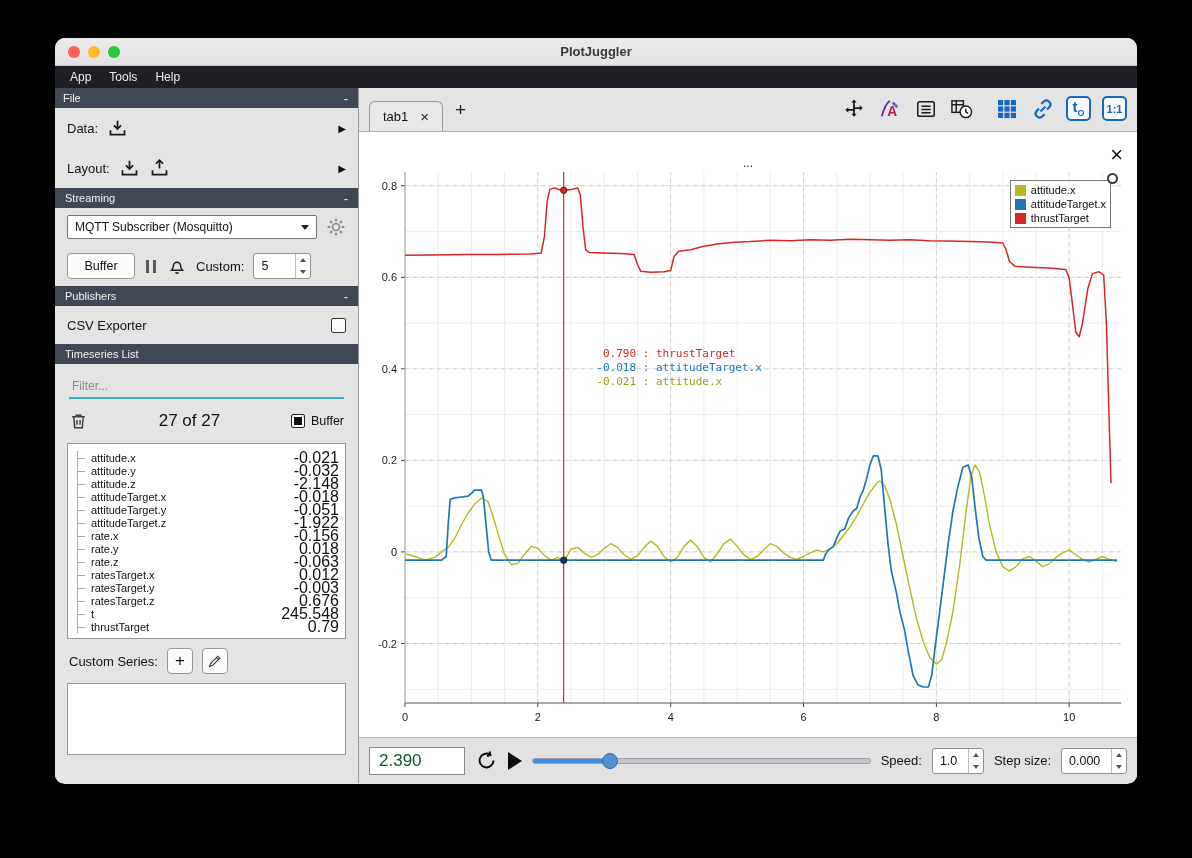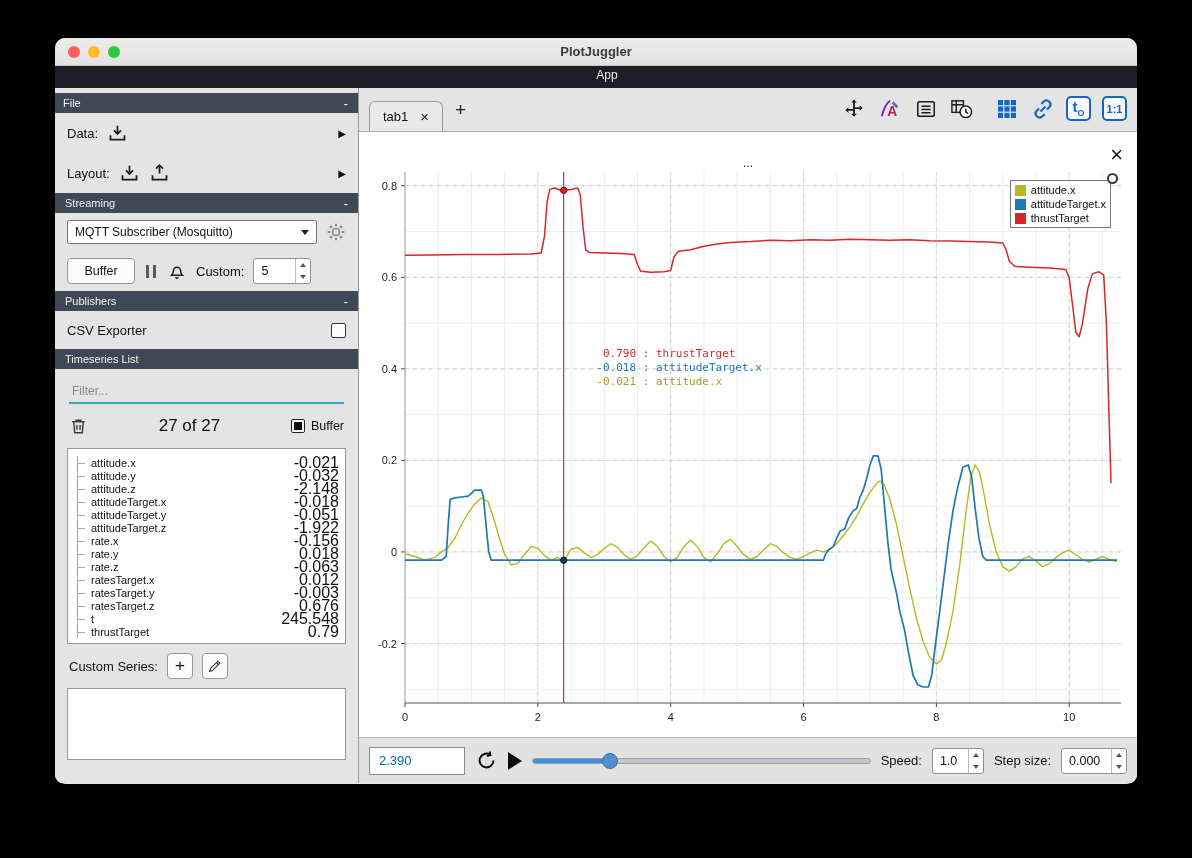--- a/index.html
+++ b/index.html
@@ -8,30 +8,30 @@
   .window{position:absolute;left:55px;top:38px;width:1082px;height:746px;background:#e7e7e7;
     border-radius:10px;overflow:hidden;box-shadow:0 30px 70px rgba(0,0,0,.9);}
   
   .titlebar{height:28px;background:linear-gradient(#ecebeb,#e3e1e1);border-bottom:1px solid #c7c5c5;
     position:relative;display:flex;align-items:center;justify-content:center;}
   .traffic{position:absolute;left:13px;top:0;height:100%;display:flex;align-items:center;gap:8px;}
   .tl{width:12px;height:12px;border-radius:50%;display:block;}
   .tl.red{background:#ff5f57}.tl.yellow{background:#febc2e}.tl.green{background:#28c840}
   .wtitle{font-size:13px;font-weight:700;color:#3b3b3b;}
   
-  .menubar{height:22px;background:#1e1e24;display:flex;align-items:center;padding-left:22px;flex-direction:column;}
+  .menubar{height:22px;background:#1e1e24;display:flex;align-items:center;padding-left:6px;}
   .menu-item{color:#ededed;font-size:12px;padding:2px 9px;}
   
   .content{display:flex;height:695px;background:#e4e4e4;}
   .sidebar{width:304px;border-right:1px solid #9a9a9a;display:flex;flex-direction:column;background:#e4e4e4;}
   .main{flex:1;display:flex;flex-direction:column;min-width:0;}
   
   .sec-header{height:20px;background:#3f4854;color:#f2f2f2;display:flex;align-items:center;
     justify-content:space-between;padding:0 10px;font-size:11px;flex:0 0 auto;}
-  .sec-header.first{margin-top:5px;padding-left:8px;}
+  .sec-header.first{padding-left:8px;}
   .collapse{font-size:13px;line-height:1;}
   .row{display:flex;align-items:center;padding:0 12px;gap:9px;flex:0 0 auto;}
   .lbl{font-size:13px;color:#111;}
   .spacer{flex:1;}
   .data-row,.layout-row{height:40px;}
   .arrow-r{font-size:10px;color:#111;}
   .icon-btn{display:inline-flex;align-items:center;justify-content:center;}
   .combo-row{height:38px;}
   .combo{flex:1;height:24px;background:#fff;border:1px solid #767676;border-radius:2px;display:flex;
     align-items:center;justify-content:space-between;padding:8px 7px;font-size:12px;color:#111;}
@@ -98,21 +98,21 @@
   .legend-chip{width:11px;height:11px;flex:0 0 auto;}
   .legend-handle{position:absolute;top:-8px;right:-8px;width:11px;height:11px;border:2px solid #3a3a3a;
     border-radius:50%;background:#fff;}
   #plot-svg text{font-family:"Liberation Sans",sans-serif;}
   #plot-svg .tick{font-size:11px;fill:#222;}
   #plot-svg .tip{font-family:"DejaVu Sans Mono",monospace;font-size:11px;white-space:pre;}
   
   .playbar{height:46px;background:#e2e2e2;border-top:1px solid #b5b5b5;display:flex;align-items:center;
     padding:0 10px;gap:10px;}
   .time-box{width:96px;height:28px;background:#fff;border:1px solid #8a8a8a;display:flex;align-items:center;
-    padding:0 9px;font-size:13px;color:#0369a1;}
+    padding:0 9px;font-size:17px;color:#14532d;}
   .play-btn .tri{width:0;height:0;border-top:9px solid transparent;border-bottom:9px solid transparent;
     border-left:14px solid #0c0c0c;display:block;}
   .slider{flex:1;position:relative;height:20px;min-width:120px;}
   .slider-track{position:absolute;top:7px;left:0;right:0;height:6px;background:#c2c6cb;border-radius:3px;
     border:1px solid #9aa0a6;}
   .slider-fill{height:100%;background:#3d8fe6;border-radius:3px 0 0 3px;}
   .slider-handle{position:absolute;top:2px;width:16px;height:16px;border-radius:50%;background:#5490cd;
     border:1px solid #3a6fa8;}
   .speed-spin{width:52px;}
   .step-spin{width:66px;}

